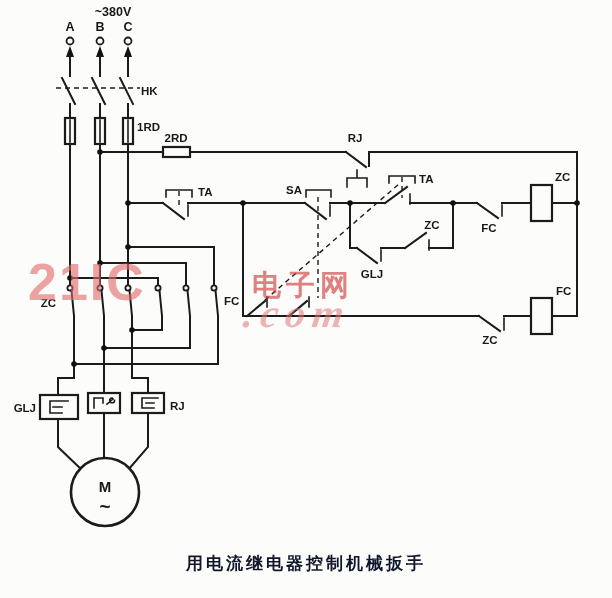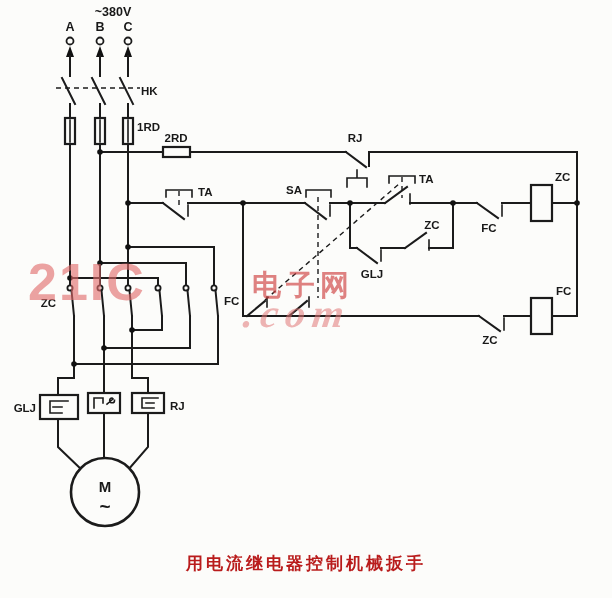--- a/index.html
+++ b/index.html
@@ -17,21 +17,21 @@
   .arrow{fill:#111;stroke:none;}
   .wm{position:absolute;pointer-events:none;white-space:nowrap;}
   .wm-brand{left:28px;top:252px;font-size:52px;font-weight:bold;letter-spacing:2px;
             color:rgba(224,106,106,0.62);font-family:"Liberation Sans", sans-serif;}
   .wm-site{left:252px;top:266px;font-size:29px;font-weight:bold;letter-spacing:5px;
            color:rgba(206,66,66,0.66);font-family:"Liberation Sans", sans-serif;}
   .wm-com{left:244px;top:290px;font-size:40px;font-weight:bold;font-style:italic;letter-spacing:7px;
           transform:skewX(-8deg);color:rgba(224,118,118,0.55);font-family:"Liberation Serif", serif;}
   .caption{position:absolute;left:0;top:552px;width:100%;text-align:center;
            font-family:"Liberation Serif", serif;font-size:17px;font-weight:600;
-           letter-spacing:3px;color:#b91c1c;}
+           letter-spacing:3px;color:#0f172a;}
 </style>
 </head>
 <body>
 
 <div class="page">
 <svg width="612" height="598" viewBox="0 0 612 598">
 
   <text class="lbl2" x="113" y="16" text-anchor="middle">~380V</text>
   <text class="lbl2" x="70" y="31" text-anchor="middle">A</text>
   <text class="lbl2" x="100" y="31" text-anchor="middle">B</text>

